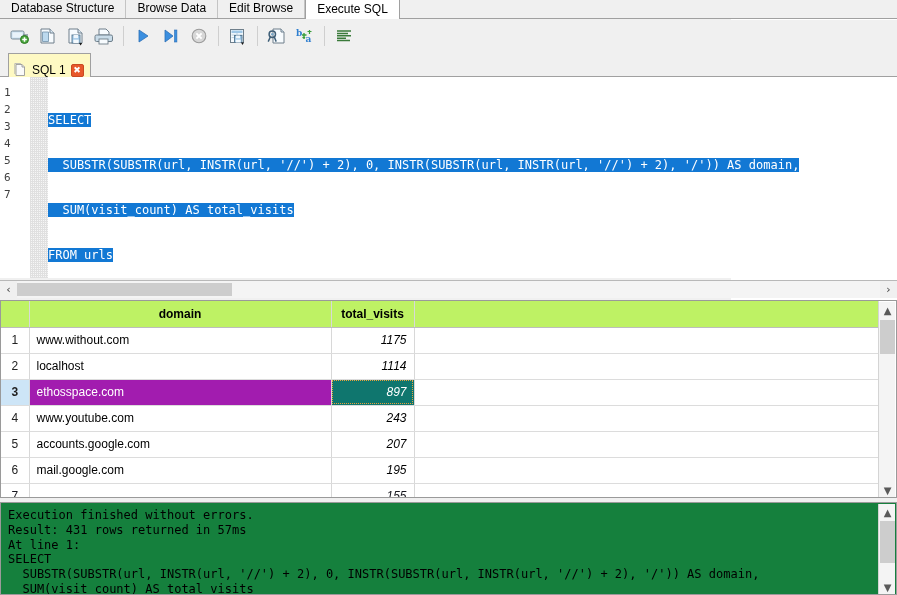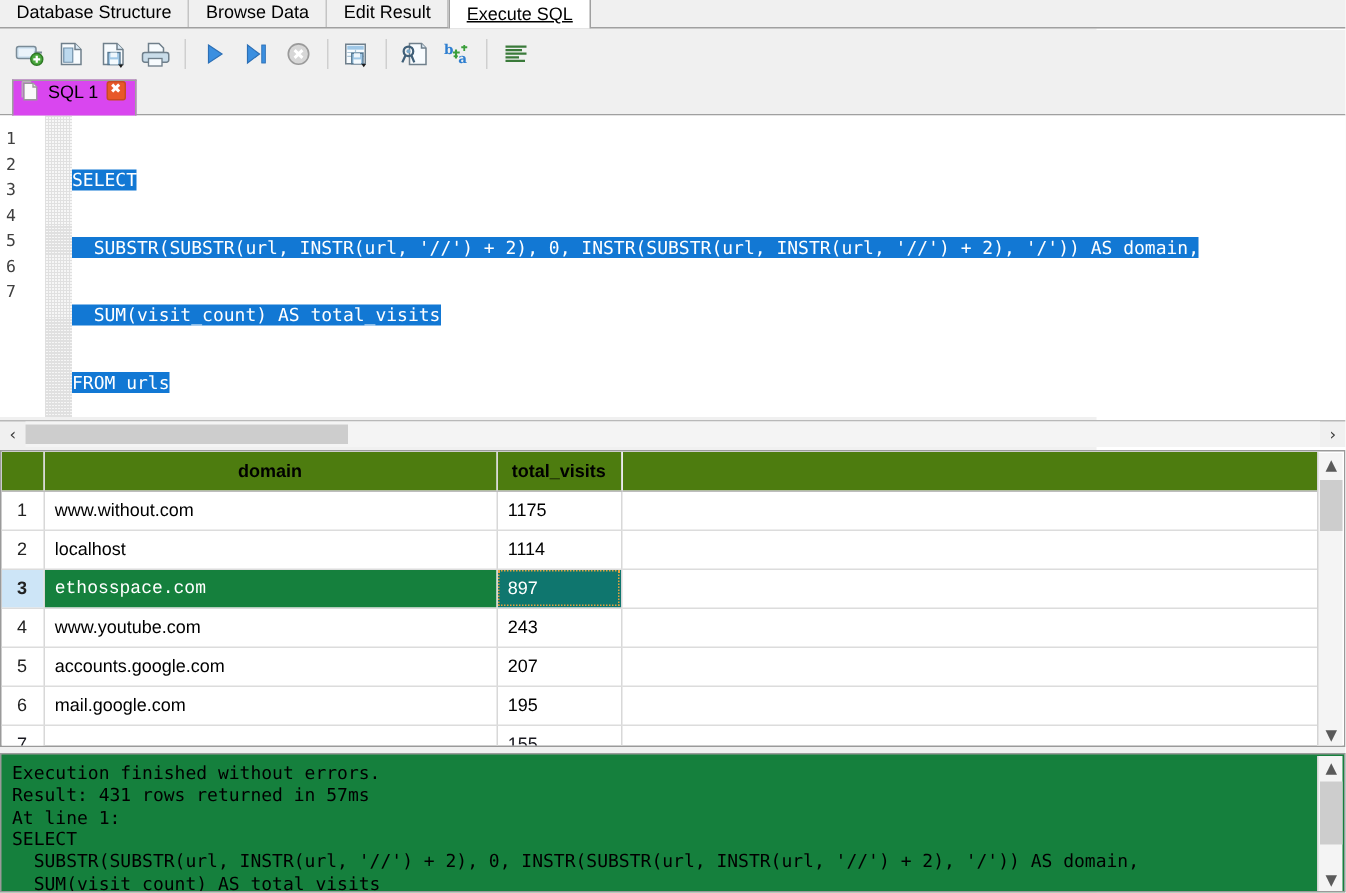--- a/index.html
+++ b/index.html
@@ -34,21 +34,20 @@
   .tab.active {
     background: #ffffff;
     border-left: 1px solid #a0a0a0;
     border-right: 1px solid #a0a0a0;
     border-top: 1px solid #a0a0a0;
     position: relative;
     z-index: 3;
     margin-bottom: -1px;
     height: 20px;
     line-height: 19px;
-    text-decoration: underline;
   }
   .tabfill { flex: 1 1 auto; height: 19px; background: #f0f0f0; }
 
   
   .toolbar {
     position: absolute; left: 0; top: 20px; width: 897px; height: 32px;
     background: #f0f0f0;
     display: flex; align-items: center;
     padding-left: 6px;
   }
@@ -64,24 +63,24 @@
   .sqltabstrip {
     position: absolute; left: 0; top: 52px; width: 897px; height: 25px;
     background: #f0f0f0;
     border-bottom: 1px solid #a0a0a0;
     display: flex; align-items: flex-end;
   }
   .sqltab {
     height: 24px;
     margin-left: 8px;
     padding: 0 6px 0 5px;
-    background: #d946ef;
+    background: #fef9c3;
     border: 1px solid #a0a0a0;
     border-bottom: none;
-    display: flex; align-items: flex-start; gap: 5px;
+    display: flex; align-items: flex-end; gap: 5px;
     margin-bottom: -1px;
     position: relative; z-index: 3;
     font-size: 12px;
   }
   .closebox {
     width: 13px; height: 13px;
     background: #e8582a;
     border: 1px solid #c94a22;
     border-radius: 2px;
     color: #fff;
@@ -162,37 +161,37 @@
   table.grid { border-collapse: collapse; width: 877px; table-layout: fixed; }
   table.grid th, table.grid td {
     border-right: 1px solid #d8d8d8;
     border-bottom: 1px solid #dcdcdc;
     height: 26px;
     font-size: 12px;
     padding: 0 7px;
     overflow: hidden; white-space: nowrap;
   }
   table.grid th {
-    background: #4d7c0f;
+    background: #bef264;
     font-weight: bold;
     text-align: center;
     border-bottom: 1px solid #bdbdbd;
   }
   col.c-num { width: 28px; }
   col.c-domain { width: 302px; }
   col.c-visits { width: 83px; }
   col.c-rest { width: 464px; }
   td.num, th.num {
     text-align: center; background: #ffffff; color: #222;
     border-right: 1px solid #d8d8d8;
   }
-  td.visits { text-align: left; }
+  td.visits { text-align: right; font-style: italic; }
   td.rest, th.rest { border-right: none; }
   tr.selected td.num { background: #cde5f7; font-weight: bold; }
-  tr.selected td.domain { background: #15803d; color: #ffffff; font-family: Liberation Mono, monospace; }
+  tr.selected td.domain { background: #a21caf; color: #ffffff; }
   tr.selected td.visits {
     background: #0f766e; color: #ffffff;
     outline: 1px dotted #e8a33d; outline-offset: -2px;
   }
   tr.clipped td { color: #18181f; }
 
   .vscroll {
     position: absolute; right: 1px; top: 1px; width: 17px; height: 196px;
     background: #f4f4f4; border-left: 1px solid #d4d4d4;
   }
@@ -233,21 +232,21 @@
   }
 </style>
 </head>
 <body>
 
 <div id="app">
 
   <div class="tabbar">
     <div class="tab">Database Structure</div>
     <div class="tab">Browse Data</div>
-    <div class="tab">Edit Result</div>
+    <div class="tab">Edit Browse</div>
     <div class="tab active">Execute SQL</div>
     <div class="tabfill"></div>
   </div>
 
   <div class="toolbar">
 
     <div class="tbtn">
       <svg width="22" height="20" viewBox="0 0 22 20">
         <rect x="2" y="5" width="13" height="8" rx="1.5" fill="#cfe3f2" stroke="#7a8b97" stroke-width="1"></rect>
         <rect x="3.5" y="6.5" width="10" height="5" fill="#eaf3fa"></rect>

